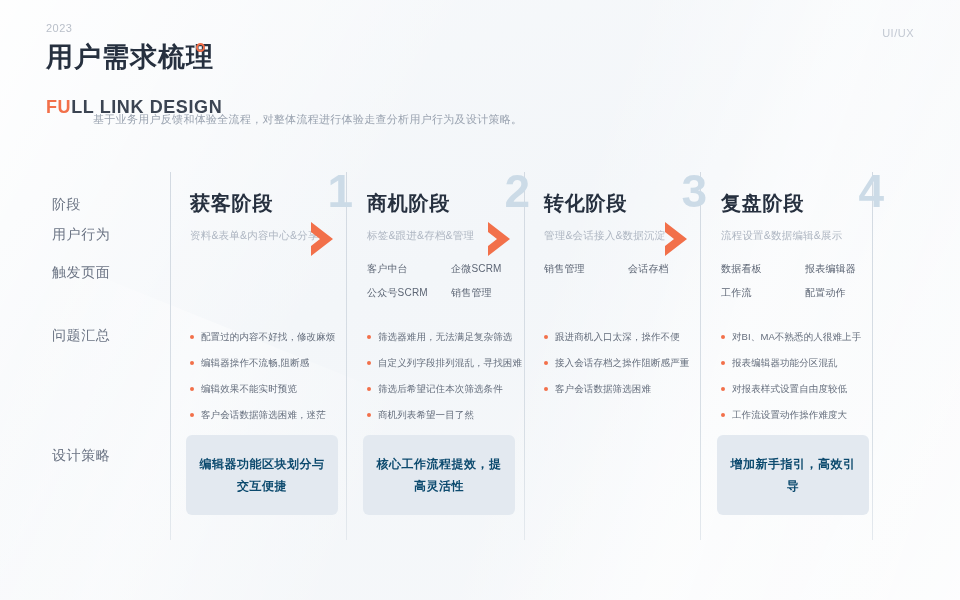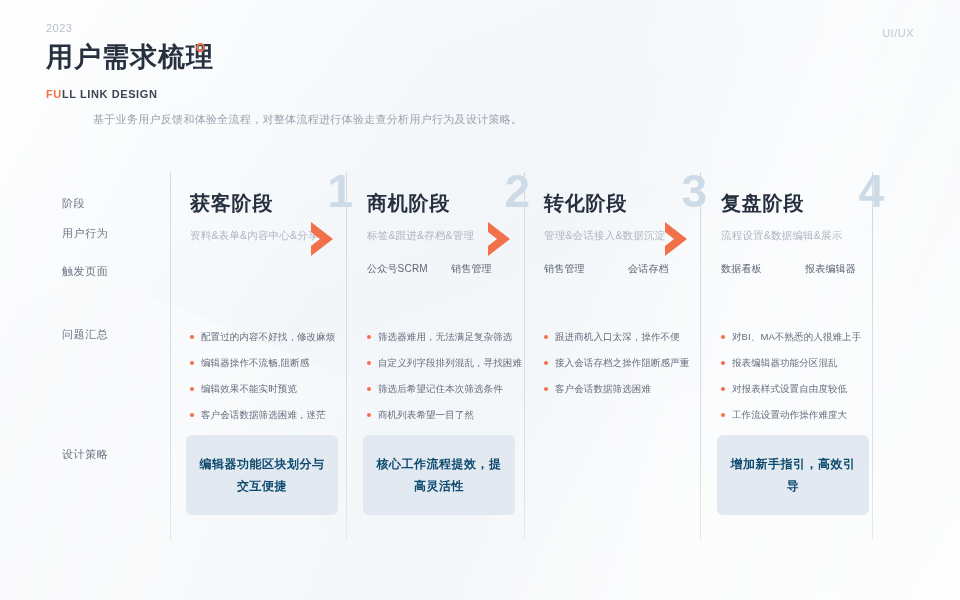--- a/index.html
+++ b/index.html
@@ -77,22 +77,22 @@
     position: absolute;
     left: 150px;
     top: 3px;
     width: 9px;
     height: 9px;
     border-radius: 50%;
     border: 2.5px solid #f2704a;
     box-sizing: border-box;
   }
   .sub-title {
-    margin-top: 14px;
-    font-size: 11px;
+    margin-top: 23px;
+    font-size: 18px;
     font-weight: bold;
     color: #3b4452;
     letter-spacing: 0.6px;
   }
   .sub-title .accent { color: #f2704a; }
   .desc {
     position: absolute;
     left: 46px;
     top: 110px;
     font-size: 11px;
@@ -113,22 +113,22 @@
   .divider {
     position: absolute;
     top: 172px;
     width: 1px;
     height: 368px;
     background: linear-gradient(to bottom, #d3dae2 0%, #d7dee5 70%, #e4e9ee 100%);
   }
 
   .row-label {
     position: absolute;
-    left: 62px;
-    font-size: 11px;
+    left: 52px;
+    font-size: 14px;
     color: #6b7484;
     letter-spacing: 0.6px;
   }
 
   .col {
     position: absolute;
     top: 0;
     width: 180px;
     height: 600px;
   }
@@ -293,20 +293,24 @@
         <div class="strategy-text">编辑器功能区块划分与交互便捷</div>
       </div>
     </div>
 
     <div class="col" style="left:357px">
       <div class="stage-num">2</div>
       <div class="stage-name">商机阶段</div>
       <div class="behavior">标签&amp;跟进&amp;存档&amp;管理</div>
       <div class="pages">
         <div class="page-row">
+          <div class="page-cell">客户中台</div>
+          <div class="page-cell">企微SCRM</div>
+        </div>
+        <div class="page-row">
           <div class="page-cell">公众号SCRM</div>
           <div class="page-cell">销售管理</div>
         </div>
       </div>
       <div class="problems">
         <div class="problem-item">
             <span class="bullet"></span>
             <span class="problem-text">筛选器难用，无法满足复杂筛选</span>
           </div>
         <div class="problem-item">
@@ -355,20 +359,24 @@
 
     <div class="col" style="left:711px">
       <div class="stage-num">4</div>
       <div class="stage-name">复盘阶段</div>
       <div class="behavior">流程设置&amp;数据编辑&amp;展示</div>
       <div class="pages">
         <div class="page-row">
           <div class="page-cell">数据看板</div>
           <div class="page-cell">报表编辑器</div>
         </div>
+        <div class="page-row">
+          <div class="page-cell">工作流</div>
+          <div class="page-cell">配置动作</div>
+        </div>
       </div>
       <div class="problems">
         <div class="problem-item">
             <span class="bullet"></span>
             <span class="problem-text">对BI、MA不熟悉的人很难上手</span>
           </div>
         <div class="problem-item">
             <span class="bullet"></span>
             <span class="problem-text">报表编辑器功能分区混乱</span>
           </div>

